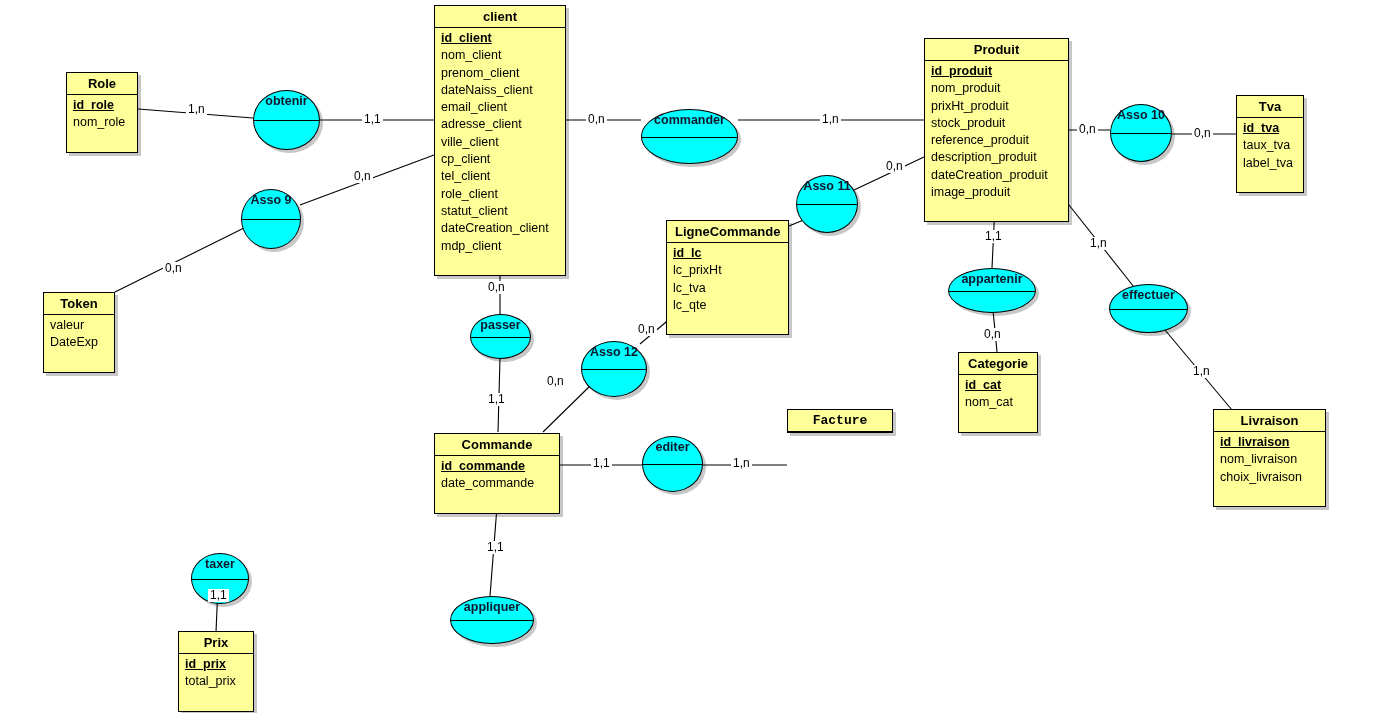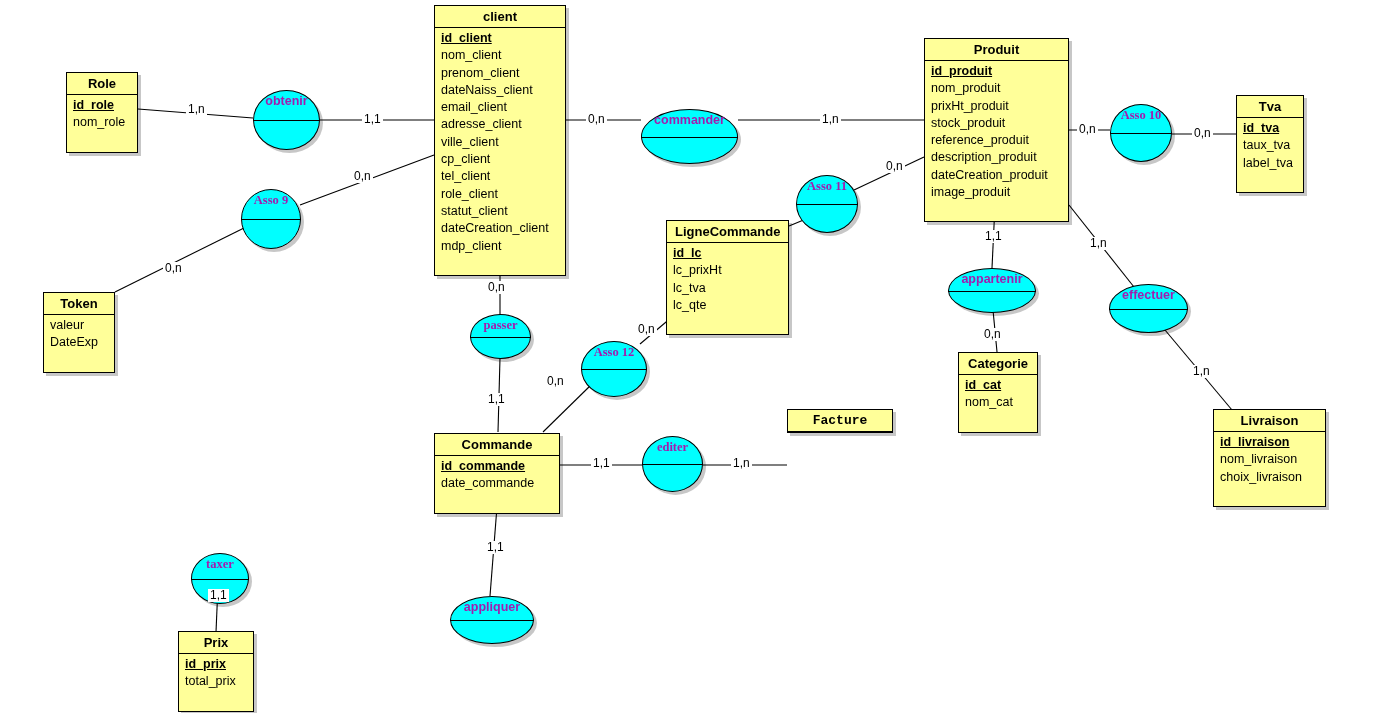--- a/index.html
+++ b/index.html
@@ -67,34 +67,34 @@
     box-shadow: 3px 3px 0 rgba(0,0,0,0.22);
     box-sizing: border-box;
     z-index: 6;
     display: flex;
     align-items: flex-start;
     justify-content: center;
   }
   .rel .rel-label {
     font-size: 12.5px;
     font-weight: bold;
-    color: #a21caf;
+    color: #0f172a;
     white-space: nowrap;
     line-height: 14px;
     margin-top: 3px;
   }
   .rel .rel-divider {
     position: absolute;
     left: -1.4px;
     right: -1.4px;
     top: 50%;
     height: 0;
     border-top: 1.4px solid #000000;
   }
-  .rel.round { border-radius: 50%; font-family: Liberation Serif, serif; }
+  .rel.round { border-radius: 50%; }
 
   
   .card {
     position: absolute;
     font-size: 12px;
     color: #000;
     background: #ffffff;
     padding: 0 2px;
     line-height: 13px;
     white-space: nowrap;

